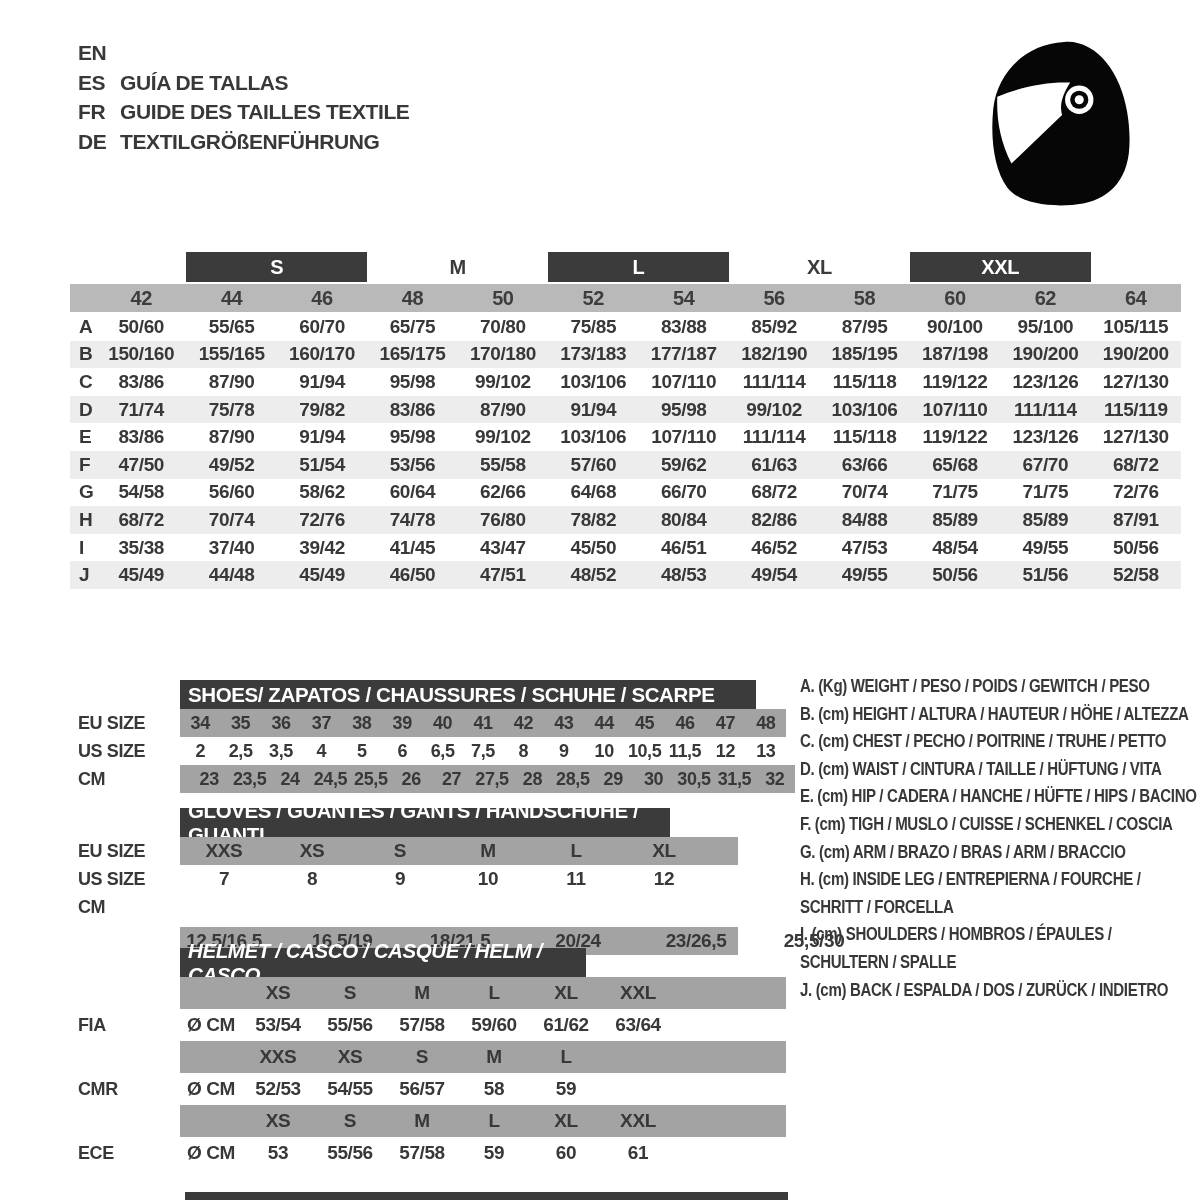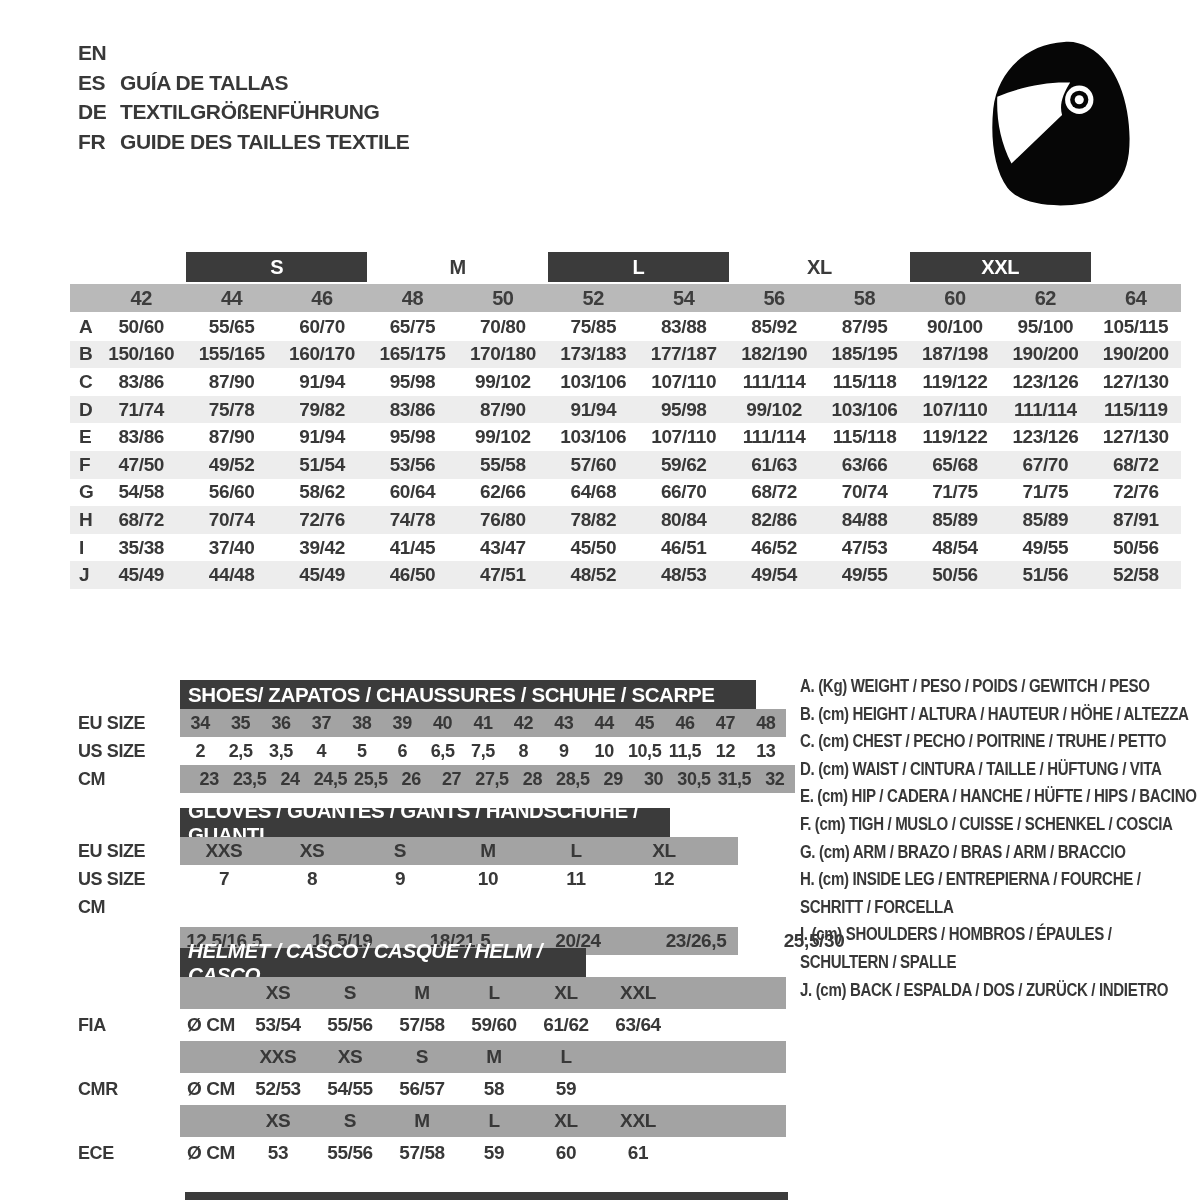--- a/index.html
+++ b/index.html
@@ -58,26 +58,26 @@
 
   <div class="langs">
       <div class="lang-row">
         <div class="lang-code">EN</div>
       </div>
       <div class="lang-row">
         <div class="lang-code">ES</div>
         <div class="lang-title">GUÍA DE TALLAS</div>
       </div>
       <div class="lang-row">
+        <div class="lang-code">FR</div>
+        <div class="lang-title">GUIDE DES TAILLES TEXTILE</div>
+      </div>
+      <div class="lang-row">
         <div class="lang-code">DE</div>
         <div class="lang-title">TEXTILGRÖßENFÜHRUNG</div>
-      </div>
-      <div class="lang-row">
-        <div class="lang-code">FR</div>
-        <div class="lang-title">GUIDE DES TAILLES TEXTILE</div>
       </div>
     </div>
 
   <svg class="helmet-icon" viewBox="0 0 150 170" aria-hidden="true">
     <path d="M82 6 C44 8 16 36 12 72 C9 102 13 132 26 150 C37 164 62 169 90 167 C120 165 142 149 146 116 C150 78 138 28 106 11 C98 7 90 5 82 6 Z" fill="#060606"></path>
     <path d="M16 60 C40 50 66 45 88 46 C81 57 77 68 80 78 L30 126 C19 105 15 82 16 60 Z" fill="#ffffff"></path>
     <circle cx="97" cy="63" r="14" fill="#ffffff"></circle>
     <circle cx="97" cy="63" r="9" fill="#060606"></circle>
     <circle cx="97" cy="63" r="4.5" fill="#ffffff"></circle>
   </svg>

